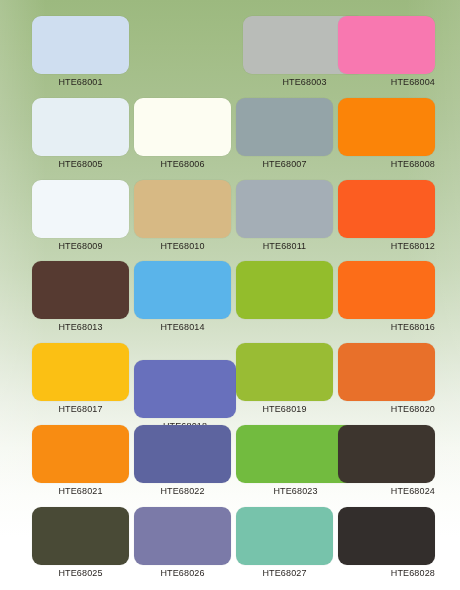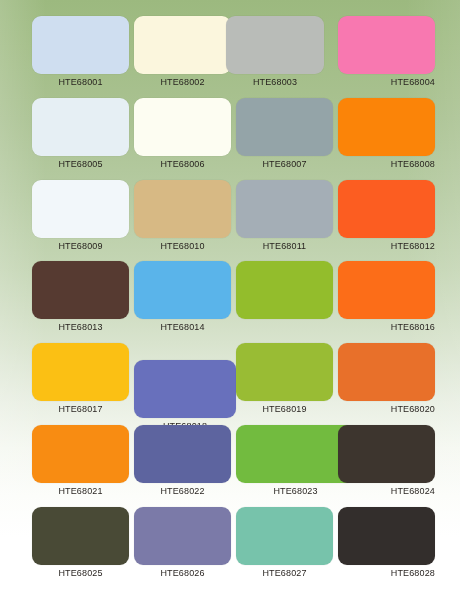--- a/index.html
+++ b/index.html
@@ -78,25 +78,21 @@
 </head>
 <body>
 
 <div id="chart-root">
   <div id="bg-sheen"></div>
   <div id="swatch-grid">
       <div class="swatch-cell col-0" style="left: 32px; top: 16px; width: 97px; height: 74px;">
         <div class="swatch-chip" title="HTE68001" style="height: 58px; border-radius: 9px; background: rgb(207, 222, 240);"></div>
         <div class="swatch-label" style="top: 60px; color: rgb(36, 31, 28);">HTE68001</div>
       </div>
-      <div class="swatch-cell col-1" style="left: 134px; top: 16px; width: 97px; height: 74px;">
-        <div class="swatch-chip" title="HTE68002" style="height: 58px; border-radius: 9px; background: rgb(251, 246, 221);"></div>
-        <div class="swatch-label" style="top: 60px; color: rgb(36, 31, 28);">HTE68002</div>
-      </div>
-      <div class="swatch-cell col-2" style="left: 226px; top: 16px; width: 98px; height: 74px;">
+      <div class="swatch-cell col-2" style="left: 243px; top: 16px; width: 98px; height: 74px; padding-left: 25px;">
         <div class="swatch-chip" title="HTE68003" style="height: 58px; border-radius: 9px; background: rgb(185, 188, 184);"></div>
         <div class="swatch-label" style="top: 60px; color: rgb(36, 31, 28);">HTE68003</div>
       </div>
       <div class="swatch-cell col-3" style="left: 338px; top: 16px; width: 97px; height: 74px;">
         <div class="swatch-chip" title="HTE68004" style="height: 58px; border-radius: 9px; background: rgb(248, 120, 176);"></div>
         <div class="swatch-label" style="top: 60px; color: rgb(36, 31, 28);">HTE68004</div>
       </div>
       <div class="swatch-cell col-0" style="left: 32px; top: 98px; width: 97px; height: 74px;">
         <div class="swatch-chip" title="HTE68005" style="height: 58px; border-radius: 9px; background: rgb(230, 239, 244);"></div>
         <div class="swatch-label" style="top: 60px; color: rgb(36, 31, 28);">HTE68005</div>

